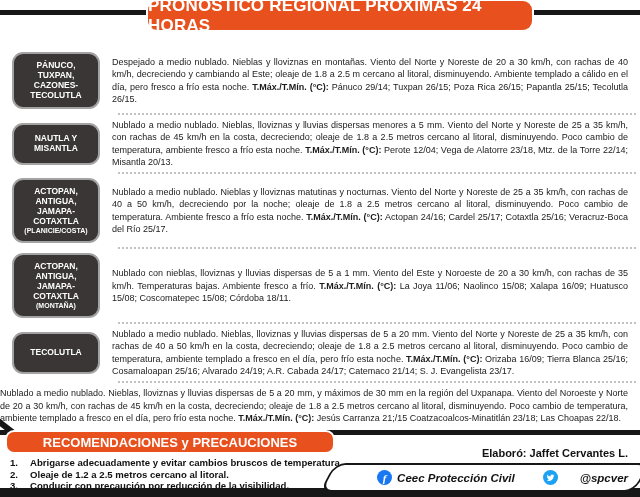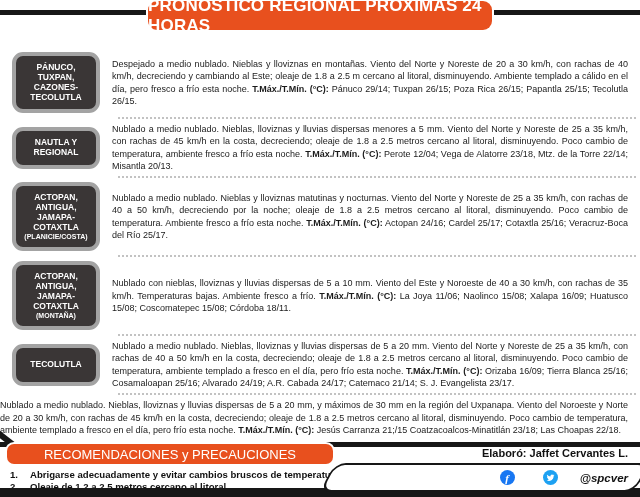--- a/index.html
+++ b/index.html
@@ -9,56 +9,56 @@
     font-family:"Liberation Sans", sans-serif;
     background:#ffffff;
     color:#1b1b1b;
     overflow:hidden;
   }
 
   
   .header { position:relative; height:48px; }
   .header-line { position:absolute; top:10px; left:0; right:0; height:5px; background:#171717; }
   .title-banner {
-    position:absolute; left:148px; top:1px; width:344px; height:29px;
+    position:absolute; left:148px; top:1px; width:384px; height:29px;
     background:#E8501E; border-radius:9px;
     display:flex; align-items:center; justify-content:center;
     color:#ffffff; font-weight:bold; font-size:17px; letter-spacing:0.2px;
     box-shadow:0 0 0 2px #ffffff;
   }
   .region-title {
     position:absolute; left:58px; top:27px;
     font-weight:bold; font-size:16px; color:#111; letter-spacing:0.5px;
   }
 
   
   .rows { padding-top:1px; }
   .frow { display:flex; align-items:center; padding:3px 0; }
   .zone-cell { width:112px; flex:0 0 112px; display:flex; justify-content:center; }
   .zone-box {
     width:88px; min-height:42px; padding:6px 3px;
-    background:#3A3636; border:4px solid #a3a3a3; border-radius:11px;
+    background:#3A3636; border:2px solid #a3a3a3; border-radius:11px;
     display:flex; flex-direction:column; align-items:center; justify-content:center;
     text-align:center;
   }
   .zone-name { color:#fff; font-weight:bold; font-size:8.5px; line-height:10px; white-space:pre-line; }
   .zone-sub  { color:#fff; font-weight:bold; font-size:7px; line-height:8px; margin-top:1px; }
   .text-cell { flex:1; padding-right:12px; font-size:9px; line-height:12.3px; text-align:justify; }
   .temps-label { font-weight:bold; }
   .sep { border-top:2px dotted #c2c2c2; height:0; margin:1px 4px 1px 118px; }
 
   
   .rec-header { position:relative; height:25px; margin-top:2px; }
   .rec-line { position:absolute; top:1px; left:0; right:0; height:5px; background:#171717; }
   .rec-wedge { position:absolute; left:-8px; top:-4px; width:30px; height:6px; background:#171717; transform:rotate(38deg); }
   .rec-banner {
     position:absolute; left:7px; top:3px; width:326px; height:20px;
     background:#E8501E; border-radius:7px; box-shadow:0 0 0 2px #ffffff;
     display:flex; align-items:center; justify-content:center;
-    color:#fff; font-weight:normal; font-size:13px;
+    color:#fff; font-weight:bold; font-size:13px;
   }
   .rec-list { margin:3px 0 0 10px; width:430px; }
   .rec-item { display:flex; font-weight:bold; font-size:9.6px; line-height:11.6px; color:#111; }
   .rec-num { width:20px; flex:0 0 20px; }
   .credit { position:absolute; top:447px; right:12px; font-weight:bold; font-size:11px; color:#111;text-align:right; }
 
   
   .bottom-bar { position:absolute; left:0; right:0; bottom:0; height:9px; background:#171717; }
   .social-tab { position:absolute; right:-10px; bottom:5px; width:315px; height:29px; }
   .tab-bg {
@@ -101,21 +101,21 @@
       </div>
     </div>
     <div class="text-cell"><span>Despejado a medio nublado. Nieblas y lloviznas en montañas. Viento del Norte y Noreste de 20 a 30 km/h, con rachas de 40 km/h, decreciendo y cambiando al Este; oleaje de 1.8 a 2.5 m cercano al litoral, disminuyendo. Ambiente templado a cálido en el día, pero fresco a frío esta noche. </span><span class="temps-label">T.Máx./T.Mín. (°C):</span><span> Pánuco 29/14; Tuxpan 26/15; Poza Rica 26/15; Papantla 25/15; Tecolutla 26/15.</span></div>
   </div>
   <div class="sep"></div>
 
   <div class="frow">
     <div class="zone-cell">
       <div class="zone-box">
         <div class="zone-name">NAUTLA Y
-REGIONAL</div>
+MISANTLA</div>
         <div class="zone-sub"></div>
       </div>
     </div>
     <div class="text-cell"><span>Nublado a medio nublado. Nieblas, lloviznas y lluvias dispersas menores a 5 mm. Viento del Norte y Noreste de 25 a 35 km/h, con rachas de 45 km/h en la costa, decreciendo; oleaje de 1.8 a 2.5 metros cercano al litoral, disminuyendo. Poco cambio de temperatura, ambiente fresco a frío esta noche. </span><span class="temps-label">T.Máx./T.Mín. (°C):</span><span> Perote 12/04; Vega de Alatorre 23/18, Mtz. de la Torre 22/14; Misantla 20/13.</span></div>
   </div>
   <div class="sep"></div>
 
   <div class="frow">
     <div class="zone-cell">
       <div class="zone-box">
@@ -131,21 +131,21 @@
 
   <div class="frow">
     <div class="zone-cell">
       <div class="zone-box">
         <div class="zone-name">ACTOPAN,
 ANTIGUA, JAMAPA-
 COTAXTLA</div>
         <div class="zone-sub">(MONTAÑA)</div>
       </div>
     </div>
-    <div class="text-cell"><span>Nublado con nieblas, lloviznas y lluvias dispersas de 5 a 10 mm. Viento del Este y Noroeste de 40 a 30 km/h, con rachas de 35 km/h. Temperaturas bajas. Ambiente fresco a frío. </span><span class="temps-label">T.Máx./T.Mín. (°C):</span><span> La Joya 11/06; Naolinco 15/08; Xalapa 16/09; Huatusco 15/08; Coscomatepec 15/08; Córdoba 18/11.</span></div>
+    <div class="text-cell"><span>Nublado con nieblas, lloviznas y lluvias dispersas de 5 a 1 mm. Viento del Este y Noroeste de 20 a 30 km/h, con rachas de 35 km/h. Temperaturas bajas. Ambiente fresco a frío. </span><span class="temps-label">T.Máx./T.Mín. (°C):</span><span> La Joya 11/06; Naolinco 15/08; Xalapa 16/09; Huatusco 15/08; Coscomatepec 15/08; Córdoba 18/11.</span></div>
   </div>
   <div class="sep"></div>
 
   <div class="frow">
     <div class="zone-cell">
       <div class="zone-box">
         <div class="zone-name">TECOLUTLA</div>
         <div class="zone-sub"></div>
       </div>
     </div>
@@ -183,20 +183,21 @@
 
 <div class="credit">Elaboró: Jaffet Cervantes L.</div>
 
 <div class="bottom-bar"></div>
 
 <div class="social-tab">
   <div class="tab-bg"></div>
   <div class="tab-content">
     <div class="social-entry">
       <span class="icon-circle fb">f</span>
+      <span class="social-label">Ceec Protección Civil</span>
     </div>
     <div class="social-entry">
       <span class="icon-circle tw">
         <svg viewBox="0 0 24 24" aria-hidden="true">
             <path d="M22.46 6c-.77.35-1.6.58-2.46.69a4.3 4.3 0 0 0 1.88-2.37 8.59 8.59 0 0 1-2.72 1.04 4.28 4.28 0 0 0-7.29 3.9A12.14 12.14 0 0 1 3.06 4.87a4.28 4.28 0 0 0 1.32 5.71 4.24 4.24 0 0 1-1.94-.54v.05a4.28 4.28 0 0 0 3.43 4.19 4.3 4.3 0 0 1-1.93.07 4.28 4.28 0 0 0 4 2.97A8.58 8.58 0 0 1 1.6 19.13a12.1 12.1 0 0 0 6.56 1.92c7.88 0 12.2-6.53 12.2-12.2v-.56A8.7 8.7 0 0 0 22.46 6z"></path>
           </svg>
       </span>
       <span class="social-label">@spcver</span>
     </div>
   </div>

